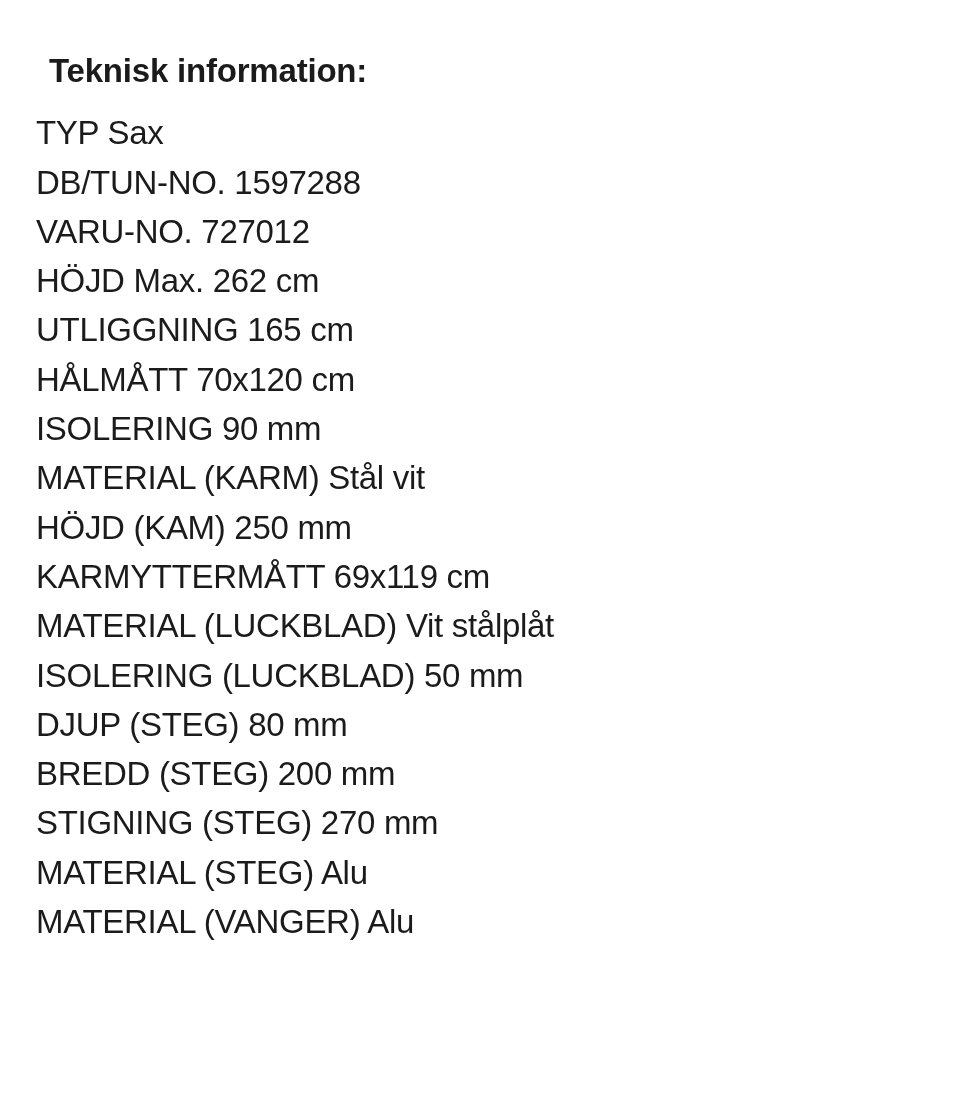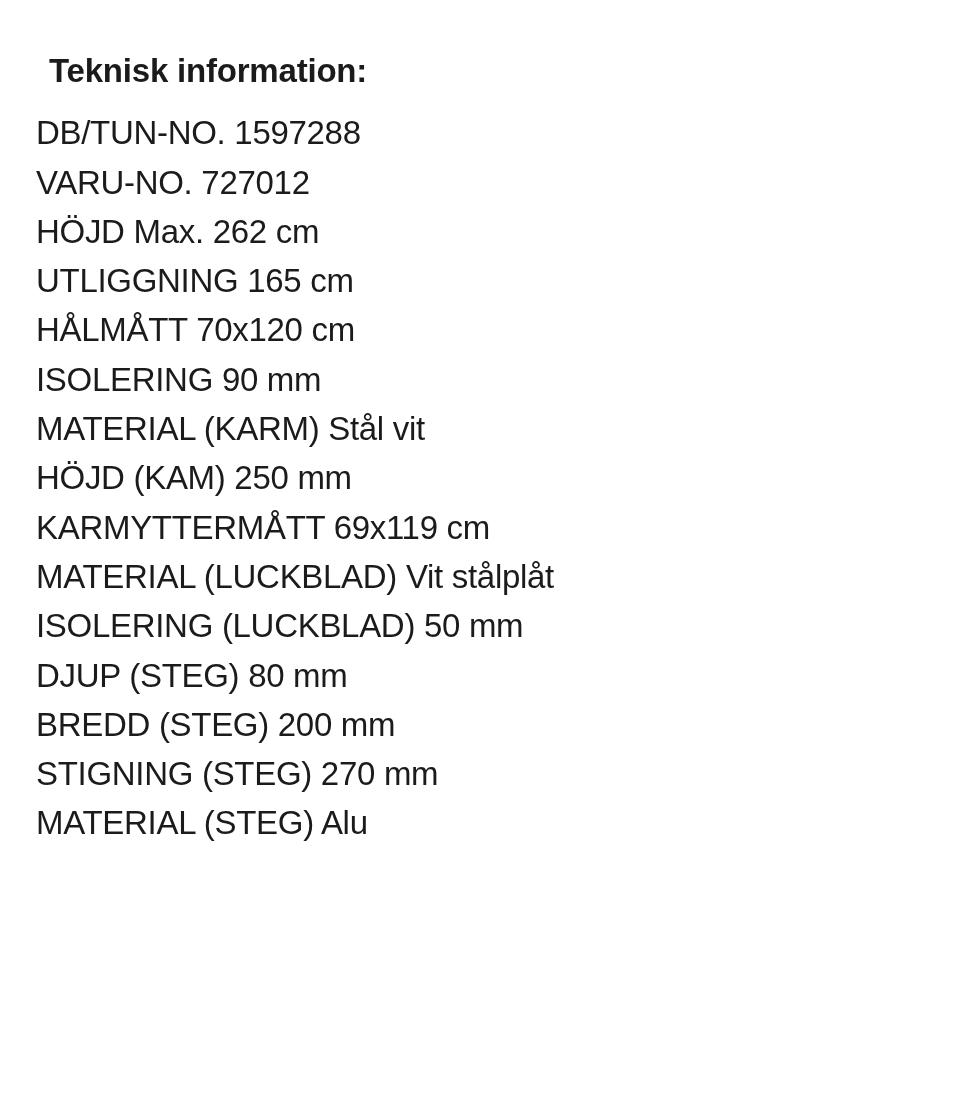--- a/index.html
+++ b/index.html
@@ -29,28 +29,30 @@
     font-weight: 400;
     letter-spacing: -0.3px;
     white-space: nowrap;
   }
 </style>
 </head>
 <body>
 
 <section class="tech-info">
   <h2 class="tech-info__title">Teknisk information:</h2>
+  <div class="tech-info__row">TYP Sax</div>
   <div class="tech-info__row">DB/TUN-NO. 1597288</div>
   <div class="tech-info__row">VARU-NO. 727012</div>
   <div class="tech-info__row">HÖJD Max. 262 cm</div>
   <div class="tech-info__row">UTLIGGNING 165 cm</div>
   <div class="tech-info__row">HÅLMÅTT 70x120 cm</div>
   <div class="tech-info__row">ISOLERING 90 mm</div>
   <div class="tech-info__row">MATERIAL (KARM) Stål vit</div>
   <div class="tech-info__row">HÖJD (KAM) 250 mm</div>
   <div class="tech-info__row">KARMYTTERMÅTT 69x119 cm</div>
   <div class="tech-info__row">MATERIAL (LUCKBLAD) Vit stålplåt</div>
   <div class="tech-info__row">ISOLERING (LUCKBLAD) 50 mm</div>
   <div class="tech-info__row">DJUP (STEG) 80 mm</div>
   <div class="tech-info__row">BREDD (STEG) 200 mm</div>
   <div class="tech-info__row">STIGNING (STEG) 270 mm</div>
   <div class="tech-info__row">MATERIAL (STEG) Alu</div>
+  <div class="tech-info__row">MATERIAL (VANGER) Alu</div>
 </section>
 
 </body></html>

